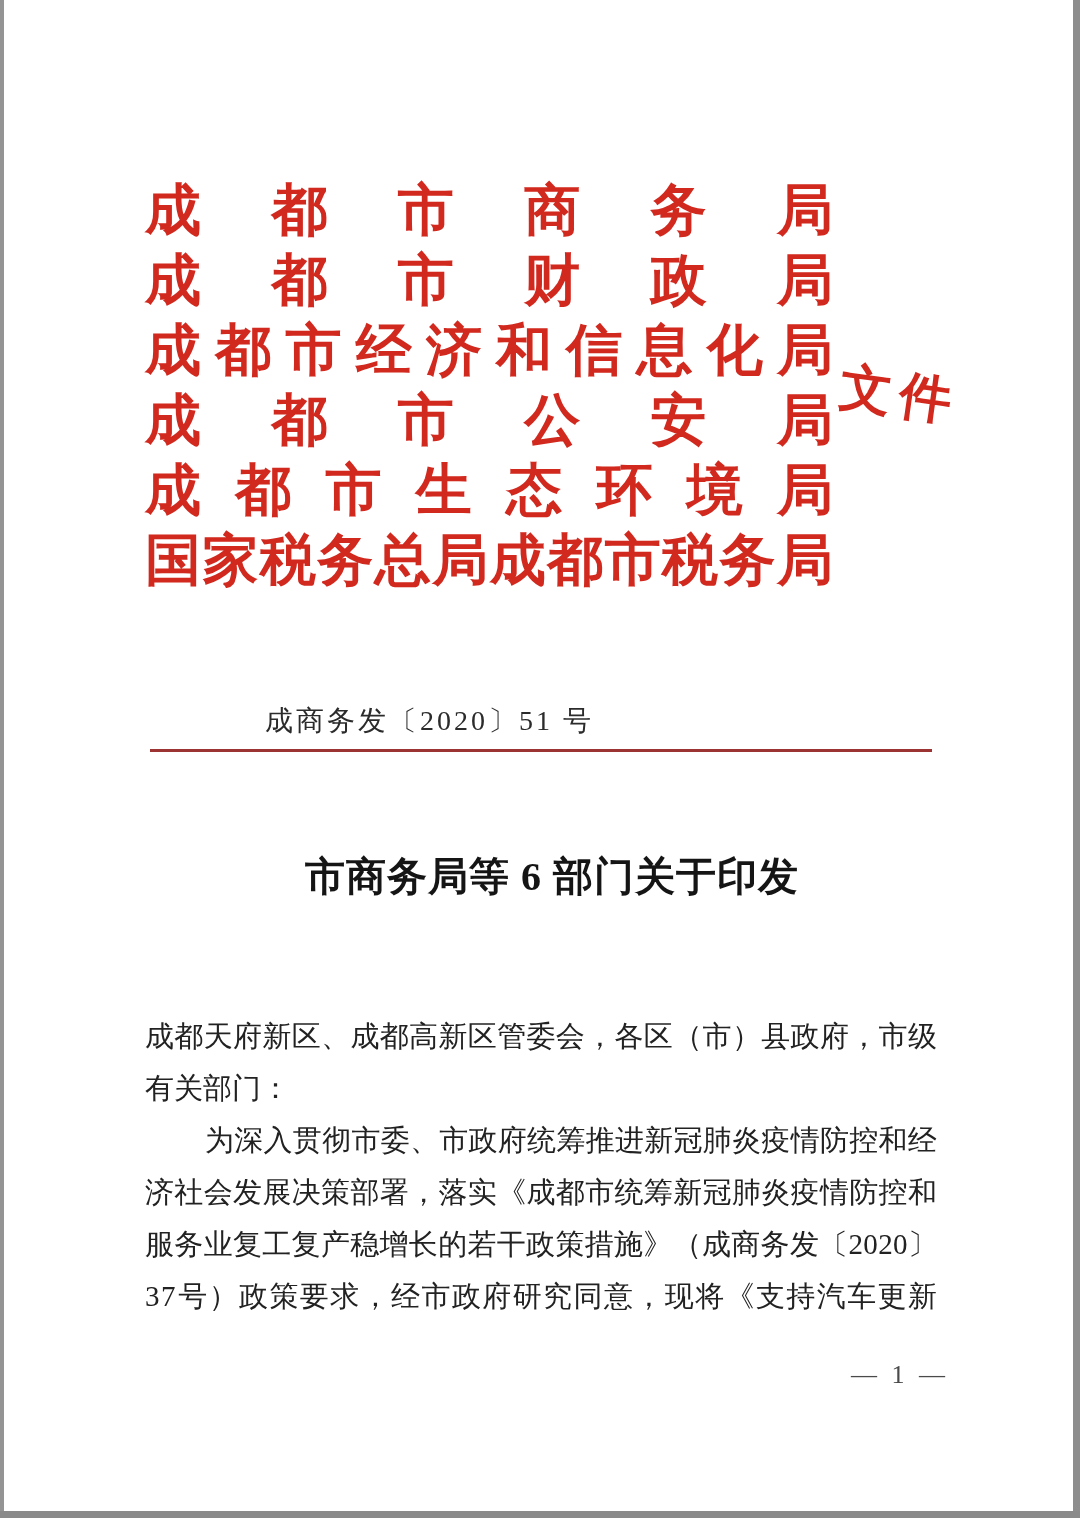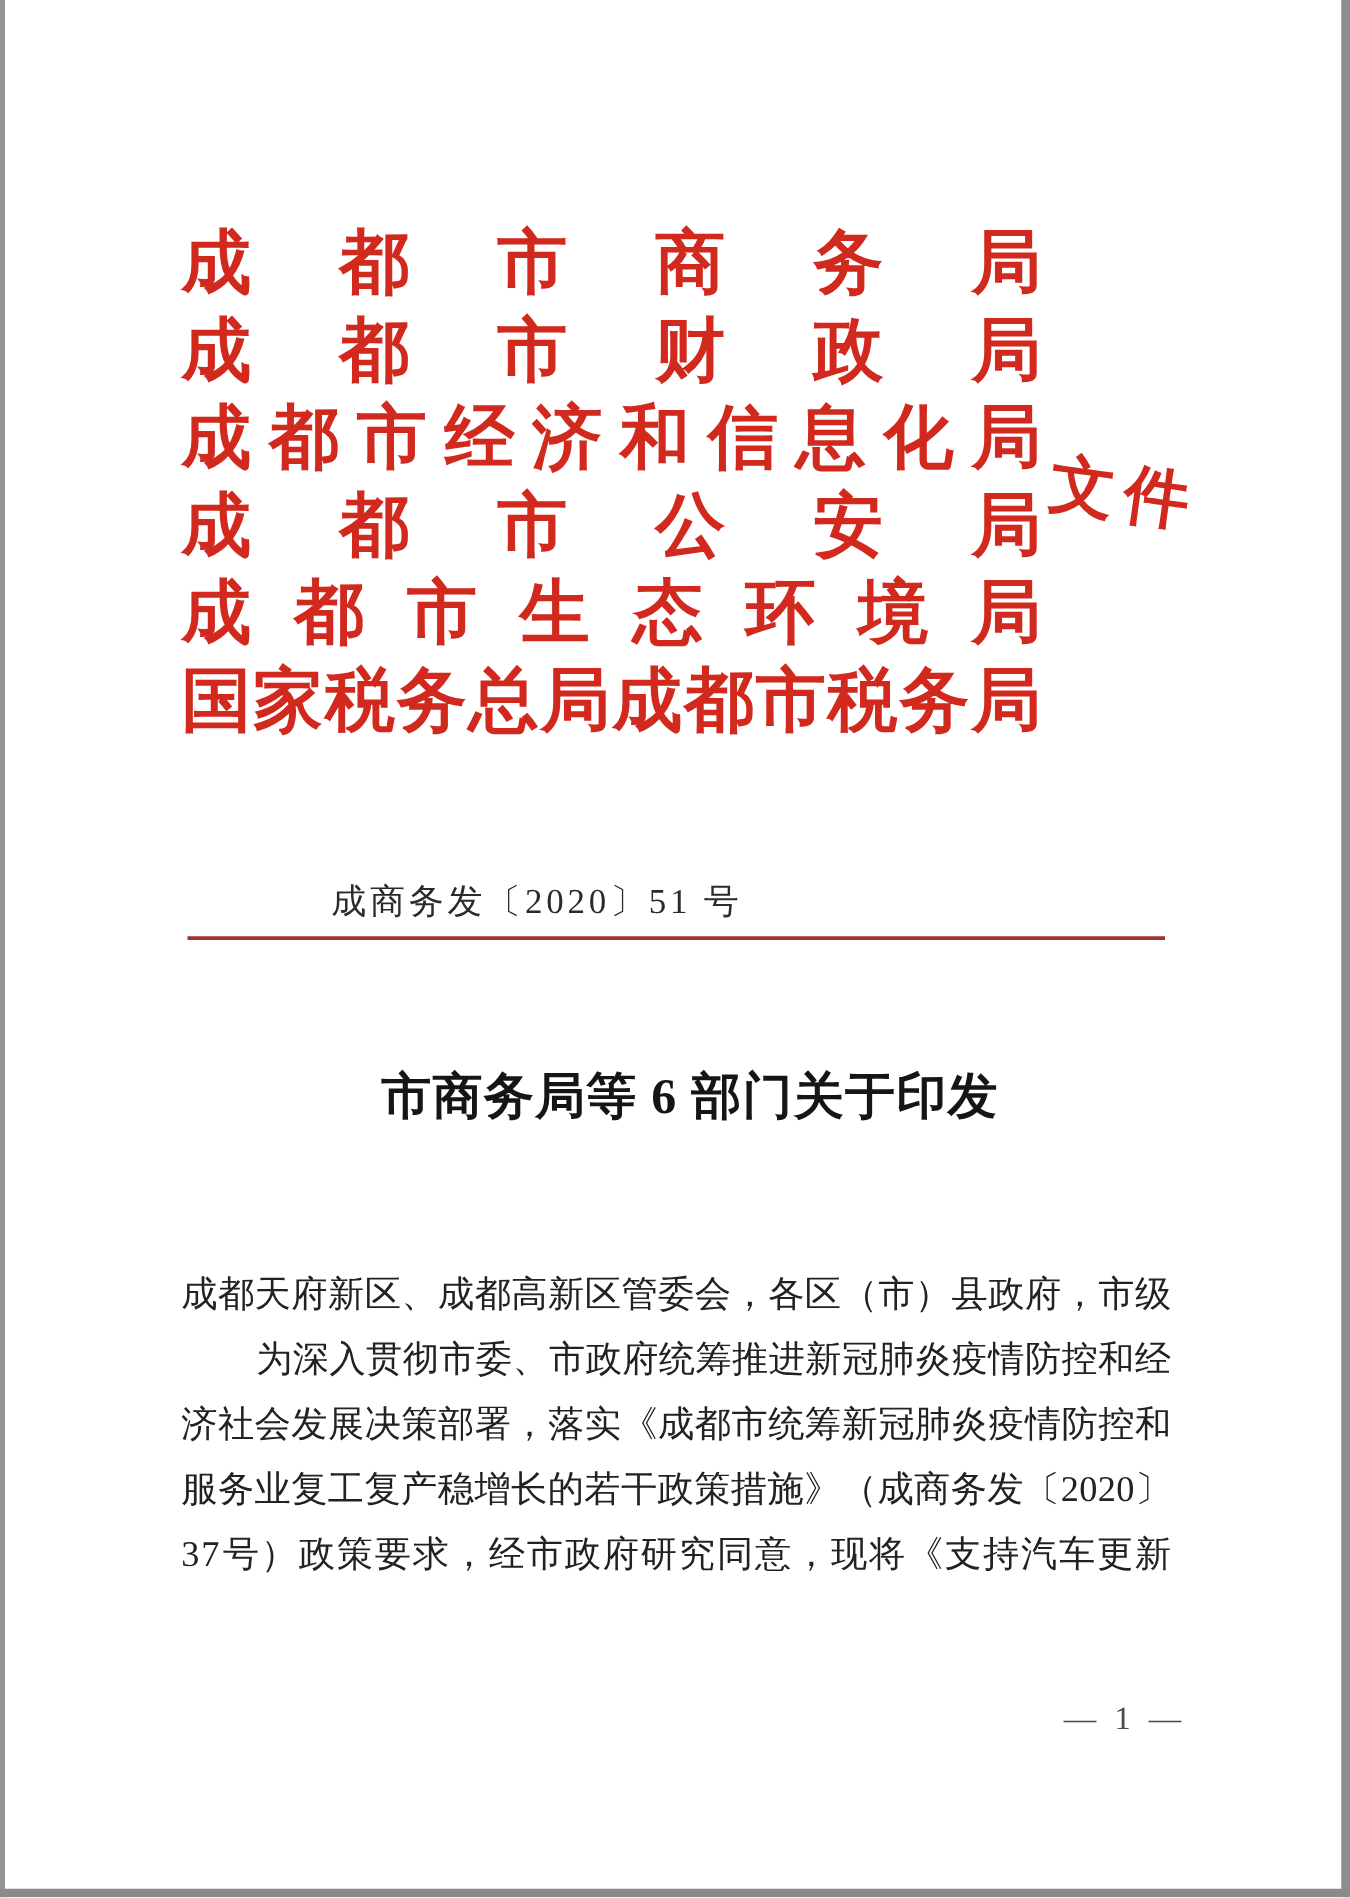--- a/index.html
+++ b/index.html
@@ -218,20 +218,21 @@
         <span>（</span>
         <span>市</span>
         <span>）</span>
         <span>县</span>
         <span>政</span>
         <span>府</span>
         <span>，</span>
         <span>市</span>
         <span>级</span>
       </div>
+    <div class="bline">有关部门：</div>
     <div class="bline just indent">
         <span>为</span>
         <span>深</span>
         <span>入</span>
         <span>贯</span>
         <span>彻</span>
         <span>市</span>
         <span>委</span>
         <span>、</span>
         <span>市</span>

